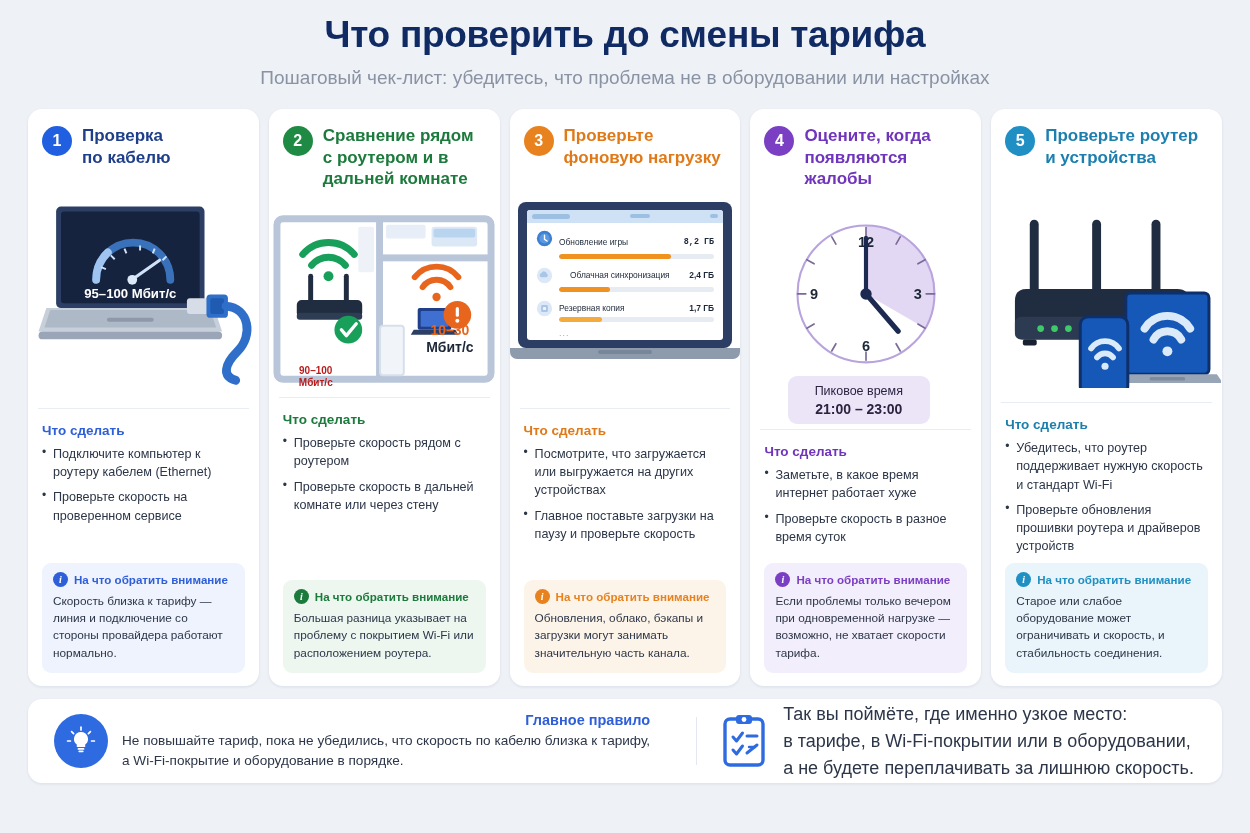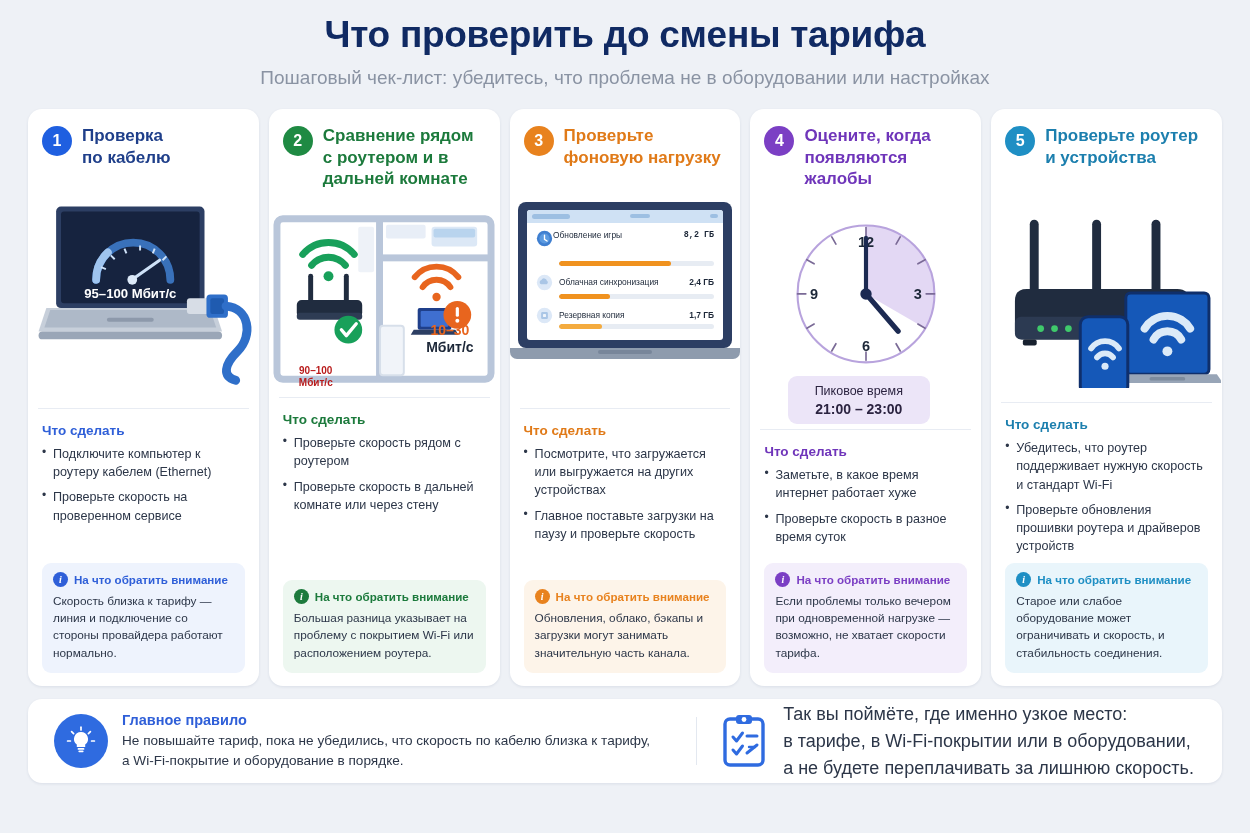--- a/index.html
+++ b/index.html
@@ -77,21 +77,21 @@
 
   
   .footer{
     margin-top:13px;background:#fff;border-radius:14px;
     box-shadow:0 1px 3px rgba(25,45,90,.09);
     display:flex;align-items:center;padding:14px 18px;height:84px;box-sizing:border-box;
   }
   .f-left{display:flex;align-items:center;gap:14px;flex:1 1 auto;padding-left:8px;}
   .f-divider{width:1px;align-self:stretch;background:#e3e8f0;margin:4px 22px;}
   .f-right{display:flex;align-items:center;gap:14px;flex:0 0 auto;padding-right:10px;}
-  .f-title{font-size:14.5px;font-weight:bold;color:#2f5fd8;margin-bottom:3px;}
+  .f-title{font-size:14.5px;font-weight:bold;color:#2f5fd8;margin-bottom:3px;text-align:right;}
   .f-text{font-size:13.6px;color:#2c3648;line-height:1.45;}
   .f-text2{font-size:18px;color:#2c3648;line-height:1.5;}
 
   .bulb{
     width:54px;height:54px;border-radius:50%;background:#2f6be0;flex:0 0 54px;
     display:flex;align-items:center;justify-content:center;
   }
   .clipboard{width:50px;height:56px;flex:0 0 50px;}
 
   
@@ -244,34 +244,34 @@
 
           <div style="position:absolute;left:8px;top:8px;width:214px;height:146px;background:#2c3e63;border-radius:8px;"></div>
           <div style="position:absolute;left:17px;top:16px;width:196px;height:130px;background:#ffffff;border-radius:3px;overflow:hidden;">
             <div style="height:13px;background:#cfe1f4;display:flex;align-items:center;justify-content:space-between;padding:0 5px;">
               <span style="display:inline-block;width:38px;height:5px;background:#9dbfe2;border-radius:3px;"></span>
               <span style="display:inline-block;width:20px;height:4px;background:#9dbfe2;border-radius:2px;"></span>
               <span style="display:inline-block;width:8px;height:4px;background:#9dbfe2;border-radius:2px;"></span>
             </div>
             <div style="padding:7px 9px 0 9px;">
 
-              <div style="display:flex;align-items:flex-start;margin-bottom:14px;">
+              <div style="display:flex;align-items:flex-end;gap:6px;margin-bottom:7px;">
                 <svg width="17" height="17" viewBox="0 0 20 20">
                   <circle cx="10" cy="10" r="9" fill="#3f7fd0"></circle>
                     <circle cx="10" cy="10" r="6" fill="#5b9ae0"></circle>
                   <path d="M10 6 v5 l3 2" stroke="#fff" stroke-width="1.6" fill="none" stroke-linecap="round"></path>
                 </svg>
                 <span style="font-size:8.4px;color:#1c2738;flex:1;">Обновление игры</span>
                 <span style="font-size:8.4px;font-weight:bold;color:#1c2738;font-family:Liberation Mono, monospace;">8,2 ГБ</span>
               </div>
               <div style="height:5px;background:#e7ecf3;border-radius:3px;margin:0 0 8px 23px;overflow:hidden;">
                 <div style="width:72%;height:100%;background:#f0921f;border-radius:3px;"></div>
               </div>
 
-              <div style="display:flex;align-items:center;gap:6px;margin-bottom:3px;">
+              <div style="display:flex;align-items:center;gap:17px;margin-bottom:3px;">
                 <svg width="17" height="17" viewBox="0 0 20 20">
                   <circle cx="10" cy="10" r="9" fill="#dce8f7"></circle>
                   <path d="M6 12 a2.6 2.6 0 0 1 .4 -5 a3.4 3.4 0 0 1 6.4 1 a2.2 2.2 0 0 1 -.3 4 z" fill="#aac6e6"></path>
                 </svg>
                 <span style="font-size:8.4px;color:#1c2738;flex:1;">Облачная синхронизация</span>
                 <span style="font-size:8.4px;font-weight:bold;color:#1c2738;">2,4 ГБ</span>
               </div>
               <div style="height:5px;background:#e7ecf3;border-radius:3px;margin:0 0 8px 23px;overflow:hidden;">
                 <div style="width:33%;height:100%;background:#f0921f;border-radius:3px;"></div>
               </div>

